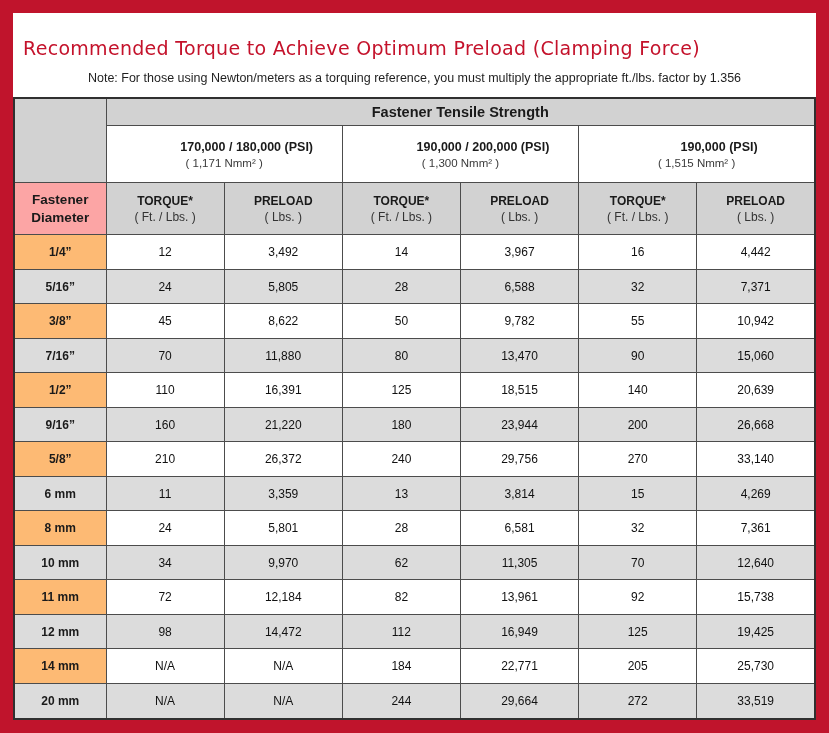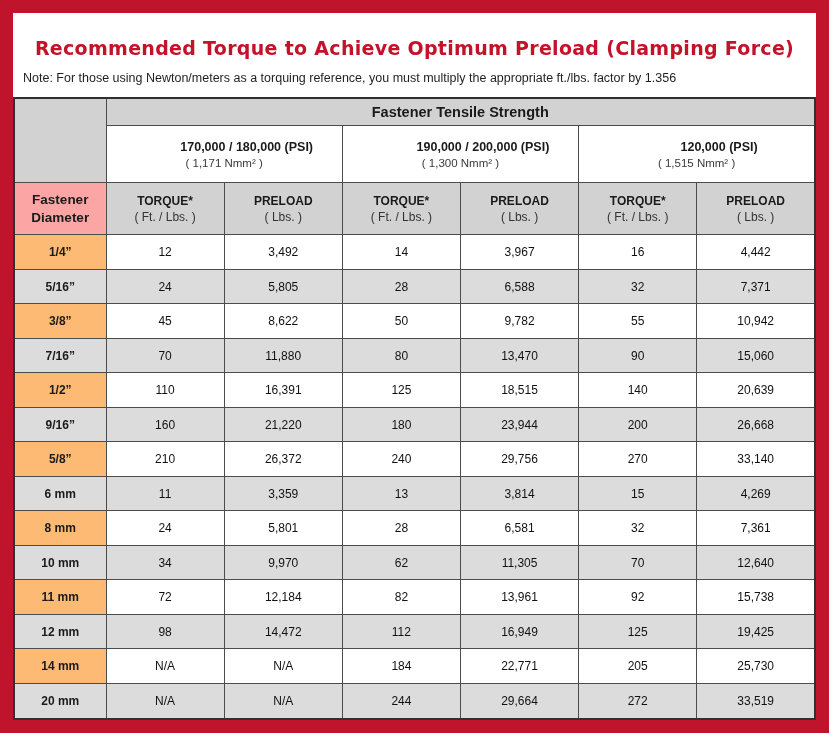--- a/index.html
+++ b/index.html
@@ -23,29 +23,30 @@
   }
   .inner {
     background: #ffffff;
     width: 100%; height: 707px;
     display: flex; flex-direction: column;
   }
   .header-area { flex: 0 0 auto; padding: 22px 10px 12px; }
   .title {
     color: var(--accent-red);
     font-family: "DejaVu Sans", sans-serif;
-    font-weight: bold;
+    font-weight: normal;
     font-size: 19px;
     line-height: 1.42;
-    text-align: center;
+    text-align: left;
     letter-spacing: 0.3px;
   }
   .title sup { font-size: 11px; }
   .note {
     margin-top: 9px;
+    text-align: center;
     font-size: 12.5px;
     color: #1f1f1f;
   }
   .table-area { flex: 1 1 auto; }
   table {
     width: 100%; height: 100%;
     border-collapse: collapse;
     table-layout: fixed;
   }
   th, td {
@@ -110,21 +111,21 @@
           <tr class="psi-row">
             <th colspan="2">
               <div class="psi-main">170,000 / 180,000 (PSI)</div>
               <div class="psi-sub">( 1,171 Nmm² )</div>
             </th>
             <th colspan="2">
               <div class="psi-main">190,000 / 200,000 (PSI)</div>
               <div class="psi-sub">( 1,300 Nmm² )</div>
             </th>
             <th colspan="2">
-              <div class="psi-main">120,000 (PSI)</div>
+              <div class="psi-main">190,000 (PSI)</div>
               <div class="psi-sub">( 1,515 Nmm² )</div>
             </th>
           </tr>
           <tr class="colhead-row">
             <th class="diam-head">
               <div>Fastener</div>
               <div>Diameter</div>
             </th>
             <th>
               <div class="col-main">TORQUE*</div>

